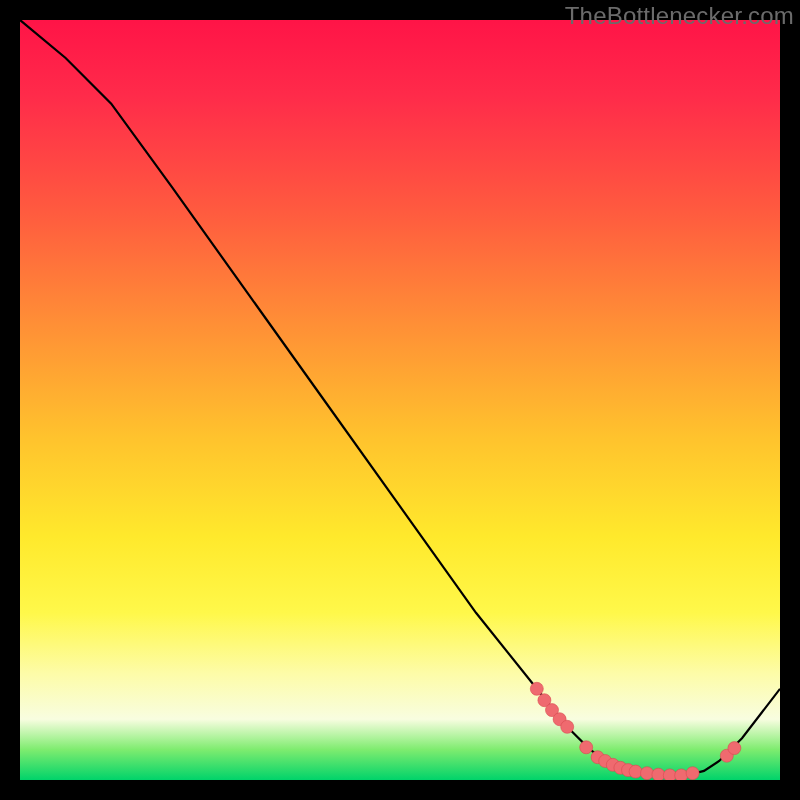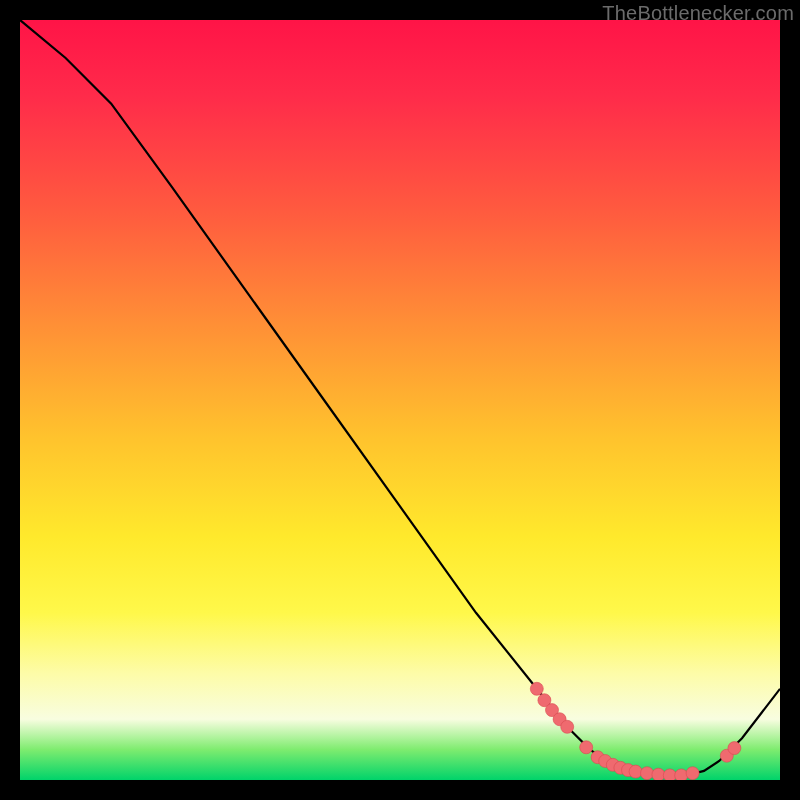--- a/index.html
+++ b/index.html
@@ -41,21 +41,21 @@
   svg.curve {
     position: absolute;
     left: 0; top: 0;
     width: 760px; height: 760px;
   }
   .watermark {
     position: absolute;
     top: 2px;
     right: 6px;
     color: #6b6b6b;
-    font-size: 20px;
+    font-size: 24px;
     letter-spacing: 0.2px;
     user-select: none;
   }
 </style>
 </head>
 <body>
 
 <div class="frame">
   <div class="plot-area">
     <svg class="curve" viewBox="0 0 760 760">

